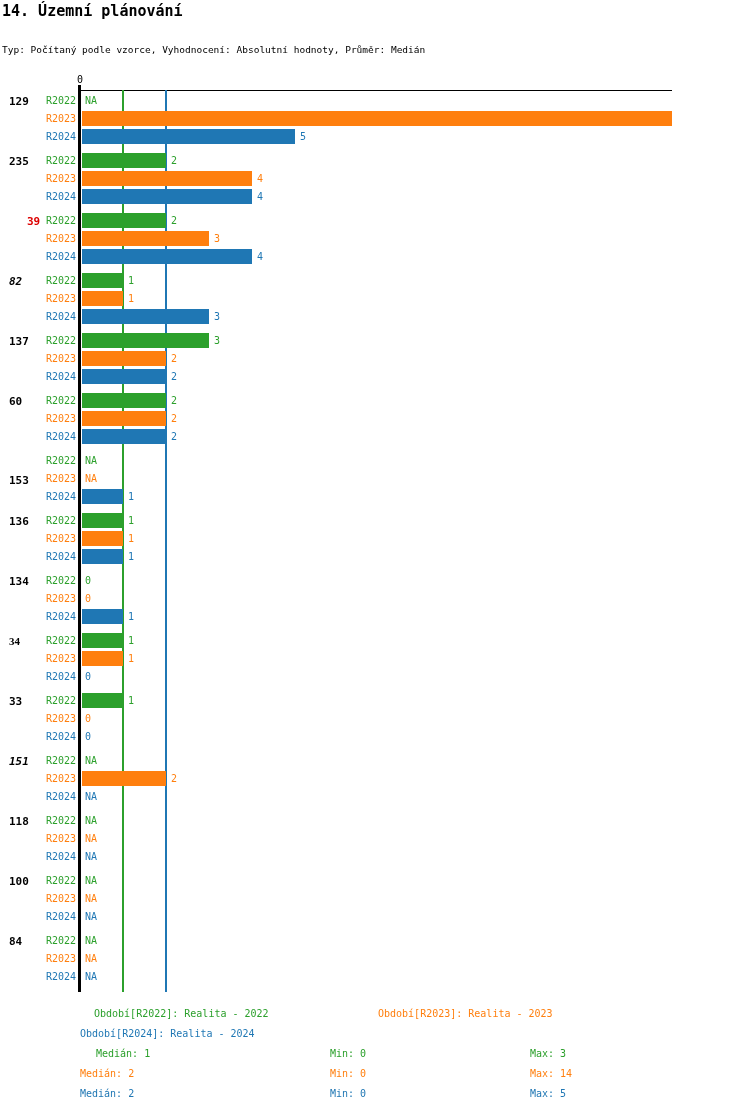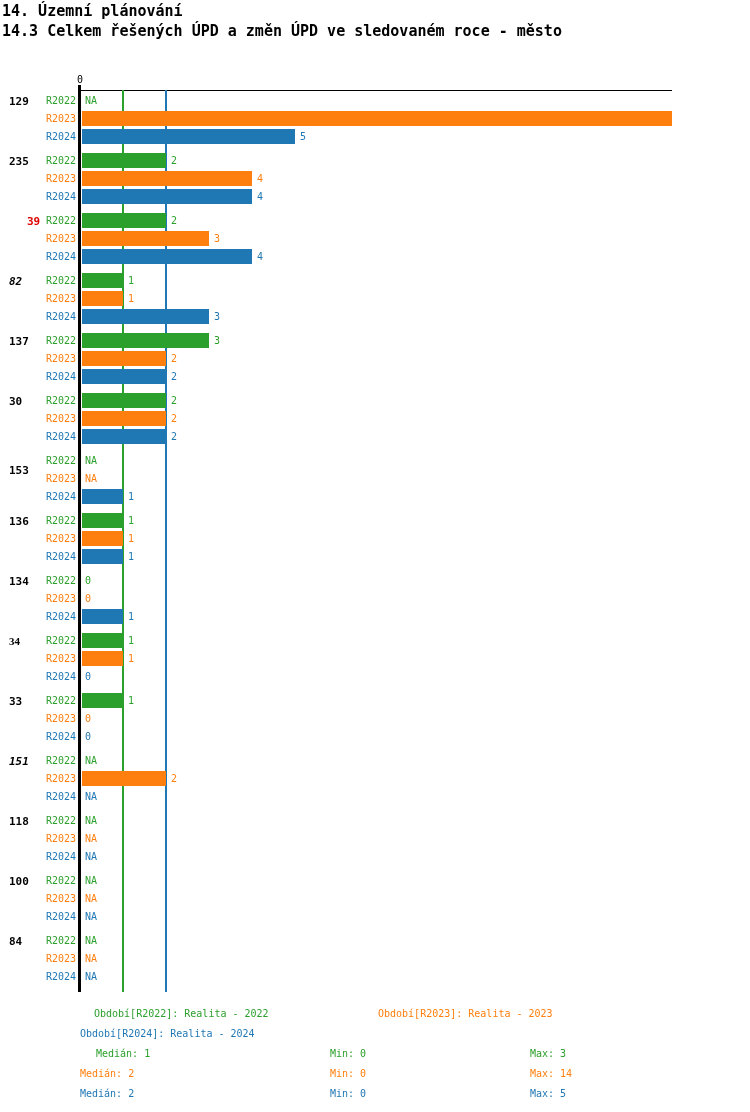--- a/index.html
+++ b/index.html
@@ -15,21 +15,21 @@
   
   .vline,.hline,.bar,.glabel,.rlabel,.vlabel,.ticklabel{position:absolute;}
   .glabel{font-size:11px;font-weight:bold;line-height:13px;}
   .rlabel,.vlabel,.ticklabel{font-size:10px;line-height:12px;white-space:pre;}
 </style>
 </head>
 <body>
 
 <div class="canvas">
   <div class="title">14. Územní plánování</div>
-  <div class="subtitle">14.3 Celkem řešených ÚPD a změn ÚPD ve sledovaném roce - město</div>
+  <div class="meta">Typ: Počítaný podle vzorce, Vyhodnocení: Absolutní hodnoty, Průměr: Medián</div>
 
   <div id="plot" style="position:absolute;inset:0;">
       <div class="ticklabel" style="left: 73px; top: 74px; width: 14px; text-align: center; color: rgb(0, 0, 0);">0</div>
       <div class="vline" style="left: 78px; top: 85px; width: 3px; height: 907px; background: rgb(0, 0, 0);"></div>
       <div class="hline" style="left: 78px; top: 90px; width: 608px; height: 1px; background: rgb(0, 0, 0);"></div>
       <div class="vline" style="left: 122px; top: 90px; width: 2px; height: 902px; background: rgb(44, 160, 44);"></div>
       <div class="vline" style="left: 165px; top: 90px; width: 2px; height: 902px; background: rgb(255, 127, 14);"></div>
       <div class="vline" style="left: 165px; top: 90px; width: 2px; height: 902px; background: rgb(31, 119, 180);"></div>
       <div class="glabel" style="left: 9px; top: 95px; color: rgb(0, 0, 0);">129</div>
       <div class="rlabel" style="left: 40px; top: 95px; width: 36px; text-align: right; color: rgb(44, 160, 44);">R2022</div>
@@ -73,31 +73,31 @@
       <div class="glabel" style="left: 9px; top: 335px; color: rgb(0, 0, 0);">137</div>
       <div class="rlabel" style="left: 40px; top: 335px; width: 36px; text-align: right; color: rgb(44, 160, 44);">R2022</div>
       <div class="bar" style="left: 82px; top: 333px; width: 127px; height: 15px; background: rgb(44, 160, 44);"></div>
       <div class="vlabel" style="left: 214px; top: 335px; color: rgb(44, 160, 44);">3</div>
       <div class="rlabel" style="left: 40px; top: 353px; width: 36px; text-align: right; color: rgb(255, 127, 14);">R2023</div>
       <div class="bar" style="left: 82px; top: 351px; width: 84px; height: 15px; background: rgb(255, 127, 14);"></div>
       <div class="vlabel" style="left: 171px; top: 353px; color: rgb(255, 127, 14);">2</div>
       <div class="rlabel" style="left: 40px; top: 371px; width: 36px; text-align: right; color: rgb(31, 119, 180);">R2024</div>
       <div class="bar" style="left: 82px; top: 369px; width: 84px; height: 15px; background: rgb(31, 119, 180);"></div>
       <div class="vlabel" style="left: 171px; top: 371px; color: rgb(31, 119, 180);">2</div>
-      <div class="glabel" style="left: 9px; top: 395px; color: rgb(0, 0, 0);">30</div>
+      <div class="glabel" style="left: 9px; top: 395px; color: rgb(0, 0, 0);">60</div>
       <div class="rlabel" style="left: 40px; top: 395px; width: 36px; text-align: right; color: rgb(44, 160, 44);">R2022</div>
       <div class="bar" style="left: 82px; top: 393px; width: 84px; height: 15px; background: rgb(44, 160, 44);"></div>
       <div class="vlabel" style="left: 171px; top: 395px; color: rgb(44, 160, 44);">2</div>
       <div class="rlabel" style="left: 40px; top: 413px; width: 36px; text-align: right; color: rgb(255, 127, 14);">R2023</div>
       <div class="bar" style="left: 82px; top: 411px; width: 84px; height: 15px; background: rgb(255, 127, 14);"></div>
       <div class="vlabel" style="left: 171px; top: 413px; color: rgb(255, 127, 14);">2</div>
       <div class="rlabel" style="left: 40px; top: 431px; width: 36px; text-align: right; color: rgb(31, 119, 180);">R2024</div>
       <div class="bar" style="left: 82px; top: 429px; width: 84px; height: 15px; background: rgb(31, 119, 180);"></div>
       <div class="vlabel" style="left: 171px; top: 431px; color: rgb(31, 119, 180);">2</div>
-      <div class="glabel" style="left: 9px; top: 464px; color: rgb(0, 0, 0);">153</div>
+      <div class="glabel" style="left: 9px; top: 474px; color: rgb(0, 0, 0);">153</div>
       <div class="rlabel" style="left: 40px; top: 455px; width: 36px; text-align: right; color: rgb(44, 160, 44);">R2022</div>
       <div class="vlabel" style="left: 85px; top: 455px; color: rgb(44, 160, 44);">NA</div>
       <div class="rlabel" style="left: 40px; top: 473px; width: 36px; text-align: right; color: rgb(255, 127, 14);">R2023</div>
       <div class="vlabel" style="left: 85px; top: 473px; color: rgb(255, 127, 14);">NA</div>
       <div class="rlabel" style="left: 40px; top: 491px; width: 36px; text-align: right; color: rgb(31, 119, 180);">R2024</div>
       <div class="bar" style="left: 82px; top: 489px; width: 41px; height: 15px; background: rgb(31, 119, 180);"></div>
       <div class="vlabel" style="left: 128px; top: 491px; color: rgb(31, 119, 180);">1</div>
       <div class="glabel" style="left: 9px; top: 515px; color: rgb(0, 0, 0);">136</div>
       <div class="rlabel" style="left: 40px; top: 515px; width: 36px; text-align: right; color: rgb(44, 160, 44);">R2022</div>
       <div class="bar" style="left: 82px; top: 513px; width: 41px; height: 15px; background: rgb(44, 160, 44);"></div>

